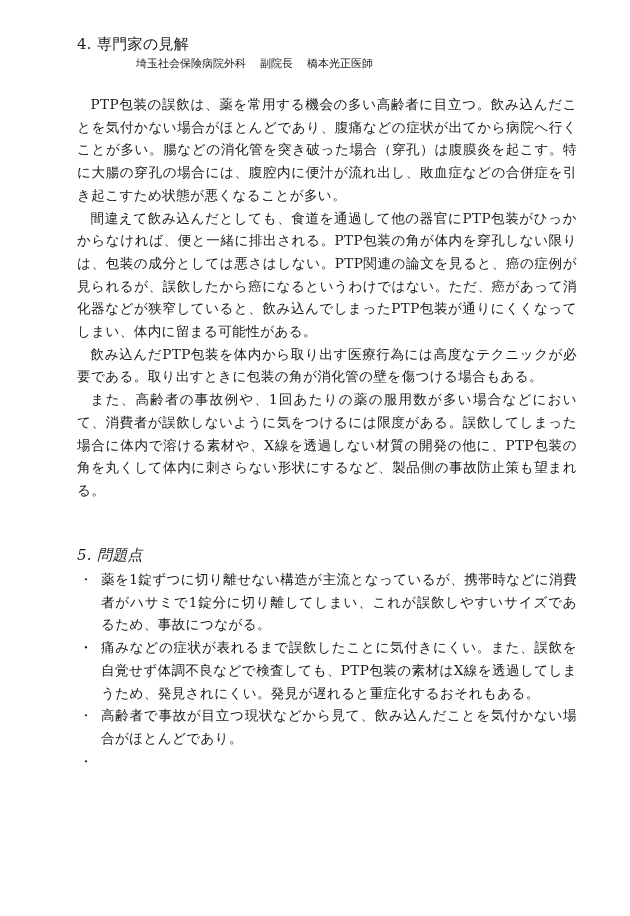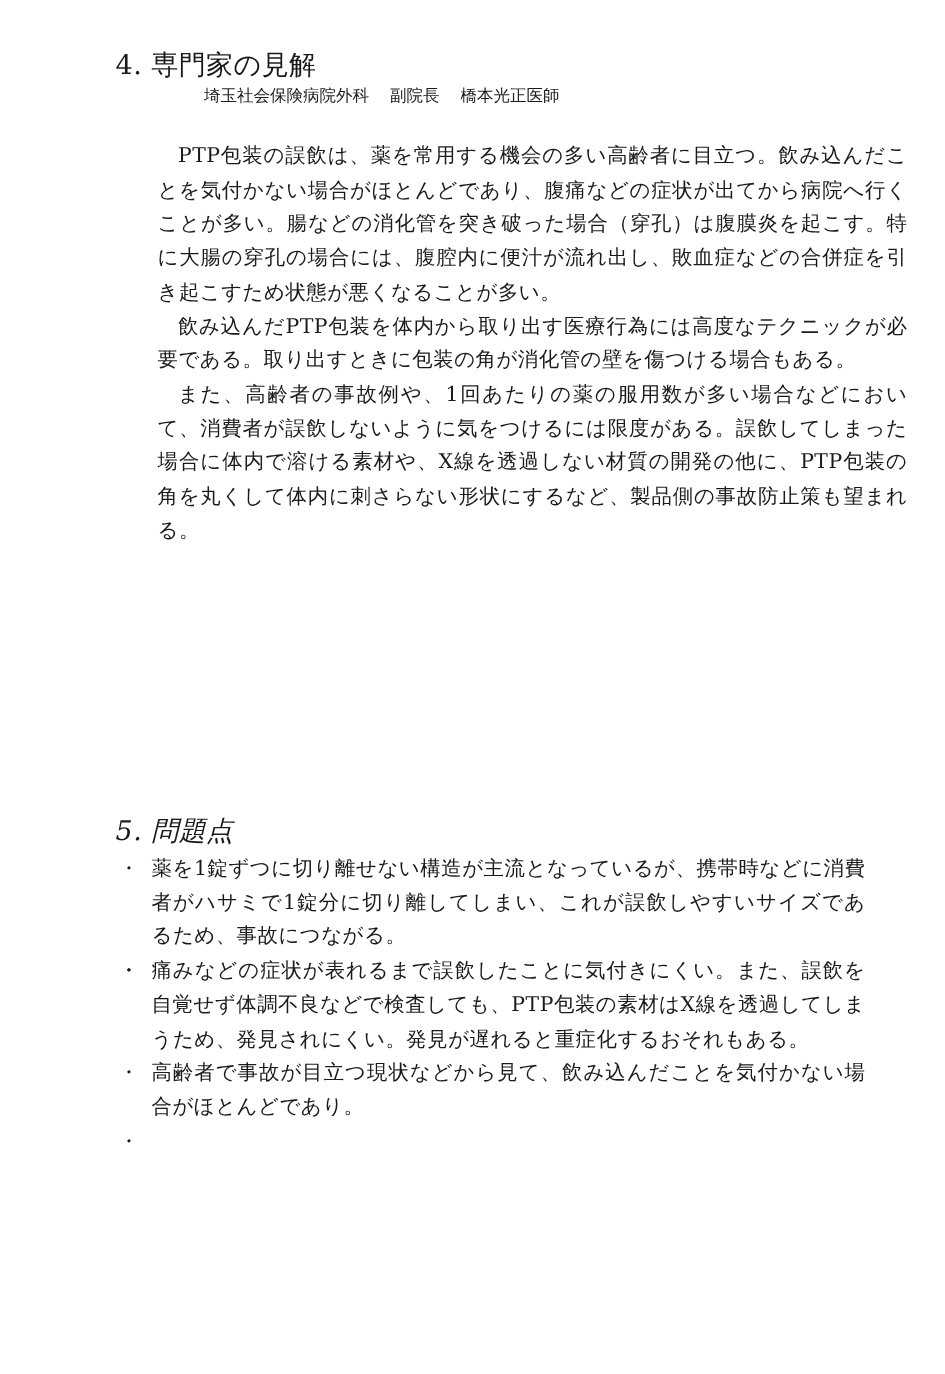--- a/index.html
+++ b/index.html
@@ -16,40 +16,39 @@
       color: #1a1a1a;
     }
     .page {
       position: absolute;
       left: 0; top: 0;
       width: 630px; height: 916px;
     }
     .heading {
       position: absolute;
       left: 77px;
-      font-size: 18px;
+      font-size: 15px;
       line-height: 20px;
       letter-spacing: 0.3px;
       white-space: nowrap;
     }
     .byline {
       position: absolute;
       left: 136px;
       top: 54px;
       font-size: 11px;
       line-height: 20px;
       white-space: nowrap;
     }
     .byline span + span { margin-left: 14px; }
     .body-text {
       position: absolute;
       left: 77px;
       top: 93px;
       width: 500px;
-      margin-left: 28px;
     }
     .para {
       margin: 0;
       font-size: 13.6px;
       line-height: 22.7px;
       text-indent: 13.6px;
       text-align: justify;
       letter-spacing: 0.35px;
     }
     .list {
@@ -83,20 +82,21 @@
 <div class="page">
 
   <div class="heading" style="top:34px;">4. 専門家の見解</div>
 
   <div class="byline">
     <span>埼玉社会保険病院外科</span><span>副院長</span><span>橋本光正医師</span>
   </div>
 
   <div class="body-text">
     <p class="para">PTP包装の誤飲は、薬を常用する機会の多い高齢者に目立つ。飲み込んだことを気付かない場合がほとんどであり、腹痛などの症状が出てから病院へ行くことが多い。腸などの消化管を突き破った場合（穿孔）は腹膜炎を起こす。特に大腸の穿孔の場合には、腹腔内に便汁が流れ出し、敗血症などの合併症を引き起こすため状態が悪くなることが多い。</p>
+    <p class="para">間違えて飲み込んだとしても、食道を通過して他の器官にPTP包装がひっかからなければ、便と一緒に排出される。PTP包装の角が体内を穿孔しない限りは、包装の成分としては悪さはしない。PTP関連の論文を見ると、癌の症例が見られるが、誤飲したから癌になるというわけではない。ただ、癌があって消化器などが狭窄していると、飲み込んでしまったPTP包装が通りにくくなってしまい、体内に留まる可能性がある。</p>
     <p class="para">飲み込んだPTP包装を体内から取り出す医療行為には高度なテクニックが必要である。取り出すときに包装の角が消化管の壁を傷つける場合もある。</p>
     <p class="para">また、高齢者の事故例や、1回あたりの薬の服用数が多い場合などにおいて、消費者が誤飲しないように気をつけるには限度がある。誤飲してしまった場合に体内で溶ける素材や、X線を透過しない材質の開発の他に、PTP包装の角を丸くして体内に刺さらない形状にするなど、製品側の事故防止策も望まれる。</p>
   </div>
 
   <div class="heading" style="top:545px;font-style:italic;">5. 問題点</div>
 
   <ul class="list">
     <li class="list-item">
       <span class="bullet">・</span>
       <span>薬を1錠ずつに切り離せない構造が主流となっているが、携帯時などに消費者がハサミで1錠分に切り離してしまい、これが誤飲しやすいサイズであるため、事故につながる。</span>

